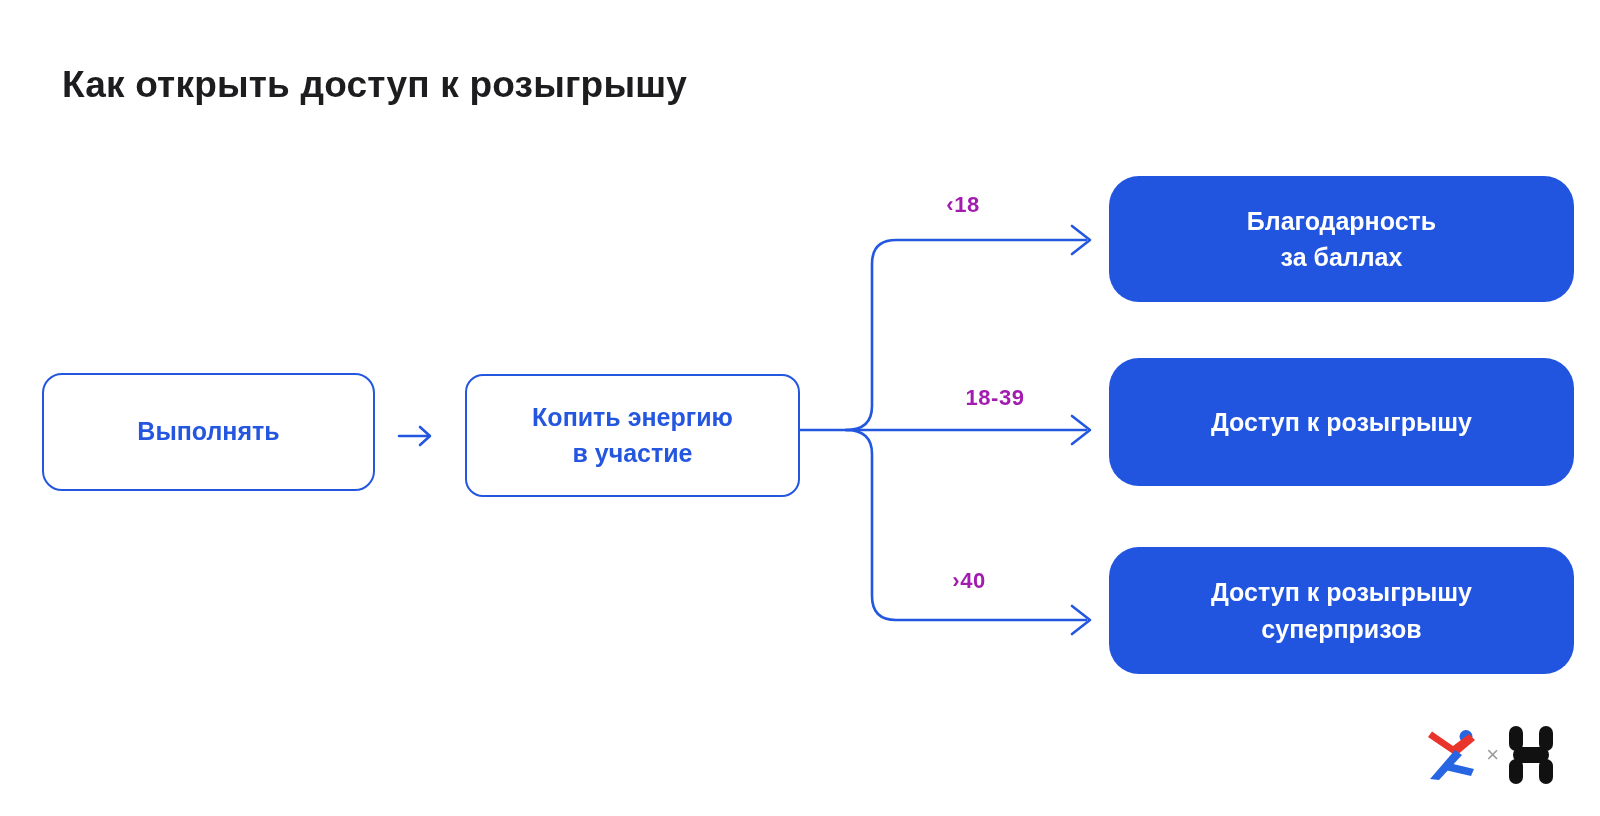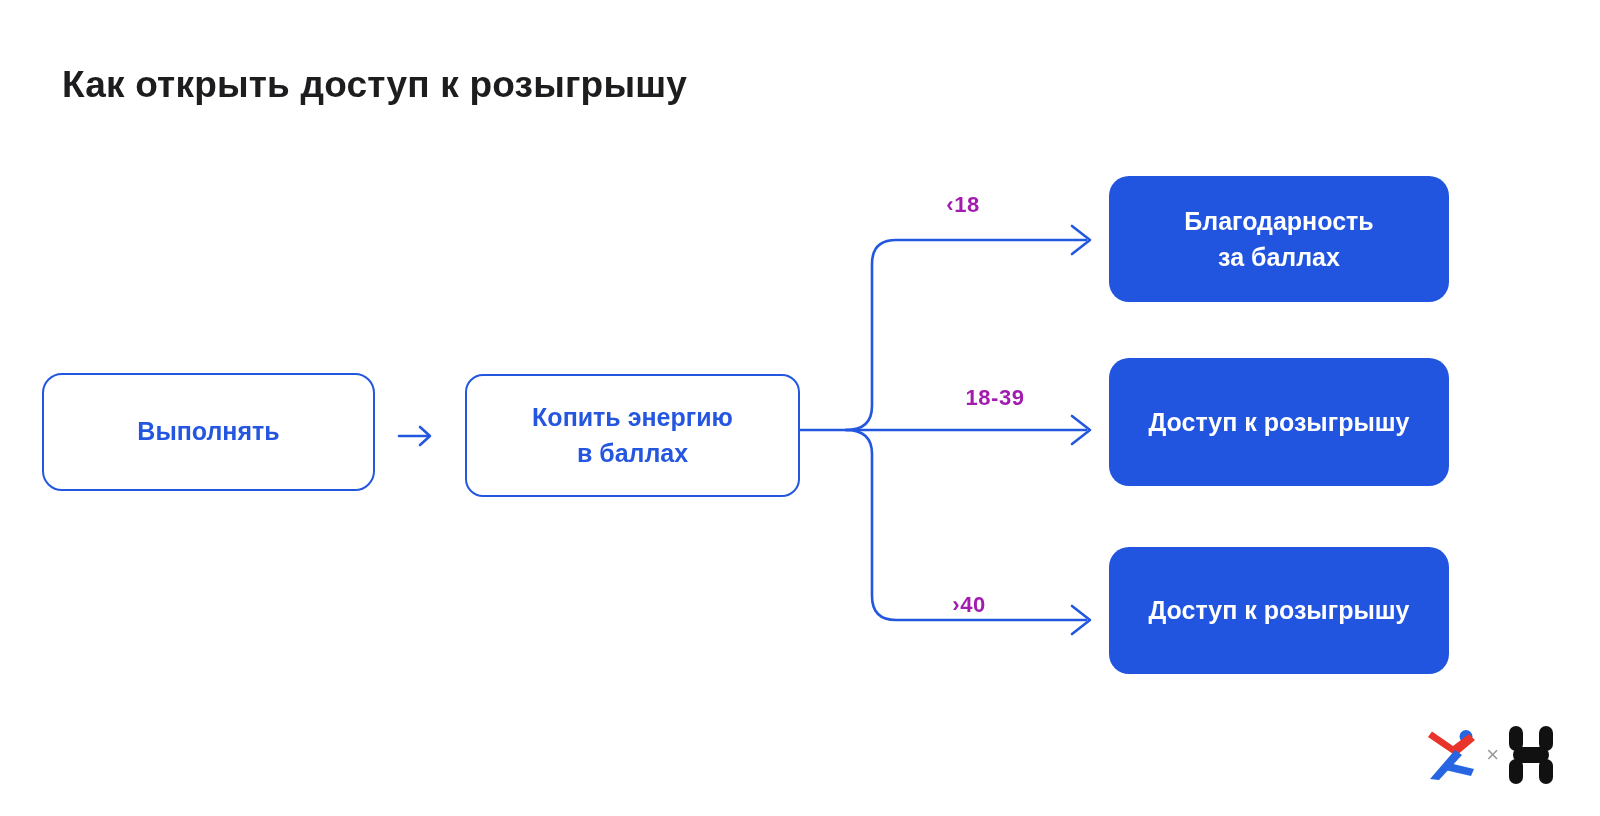--- a/index.html
+++ b/index.html
@@ -14,33 +14,33 @@
   .connectors path { stroke:#2357E0; stroke-width:2.6; fill:none;
                      stroke-linecap:round; stroke-linejoin:round; }
 
   .outline-box { position:absolute; border:2.5px solid #2357E0; border-radius:20px;
                  background:#ffffff; color:#2456DF; display:flex; flex-direction:column;
                  align-items:center; justify-content:center; 
                  font-size:25px; font-weight:700; line-height:1.42; }
   #box-step1 { left:42px;  top:373px; width:333px; height:118px; }
   #box-step2 { left:465px; top:374px; width:335px; height:123px;border-radius:18px; }
 
-  .solid-box { position:absolute; left:1109px; width:340px; background:#2155E0;
-               border-radius:20px; color:#ffffff; display:flex; flex-direction:column;
+  .solid-box { position:absolute; left:1109px; width:465px; background:#2155E0;
+               border-radius:30px; color:#ffffff; display:flex; flex-direction:column;
                align-items:center; justify-content:center; text-align:center;
                font-size:25px; font-weight:700; line-height:1.45; }
   #box-result1 { top:176px; height:126px; }
   #box-result2 { top:358px; height:128px; }
   #box-result3 { top:547px; height:127px; }
 
   .cond { position:absolute; transform:translateX(-50%); color:#a21caf;
           font-size:22px; font-weight:700; letter-spacing:.5px; }
   #cond-1 { left:963px; top:192px; }
   #cond-2 { left:973px; top:385px;margin-left:22px; }
-  #cond-3 { left:969px; top:592px; }
+  #cond-3 { left:969px; top:568px; }
 
   .step-arrow { position:absolute; left:396px; top:423px; }
 
   .footer { position:absolute; right:47px; top:726px; display:flex;
             align-items:center; gap:9px; }
   .x-sep { color:#9b9b9b; font-size:22px; font-weight:400; line-height:1; padding:0 1px; }
 </style>
 </head>
 <body>
 
@@ -63,36 +63,37 @@
 
   <svg class="step-arrow" width="40" height="26" viewBox="0 0 40 26">
     <g fill="none" stroke="#2357E0" stroke-width="2.6" stroke-linecap="round" stroke-linejoin="round">
       <path d="M3 13 H33"></path>
       <path d="M24 4 L34 13 L24 22"></path>
     </g>
   </svg>
 
   <div class="outline-box" id="box-step2">
     <span>Копить энергию</span>
-    <span>в баллах</span>
+    <span>в участие</span>
   </div>
 
   <div class="cond" id="cond-1">‹18</div>
   <div class="cond" id="cond-2">18-39</div>
   <div class="cond" id="cond-3">›40</div>
 
   <div class="solid-box" id="box-result1">
     <span>Благодарность</span>
     <span>за баллах</span>
   </div>
   <div class="solid-box" id="box-result2">
     <span>Доступ к розыгрышу</span>
   </div>
   <div class="solid-box" id="box-result3">
     <span>Доступ к розыгрышу</span>
+    <span>суперпризов</span>
   </div>
 
   <div class="footer">
     <svg width="48" height="50" viewBox="0 0 48 50">
       <circle cx="38" cy="6.5" r="6.5" fill="#2765E3"></circle>
       <path d="M0 7 L4 1.5 L25 16 L41 4 L47 10 L28 26 Z" fill="#E8342B"></path>
       <path d="M2 49 L27 20 L34 25 L11 50 Z" fill="#2765E3"></path>
       <path d="M21 33 L46 39 L43 46 L17 40 Z" fill="#2765E3"></path>
     </svg>
     <span class="x-sep">×</span>

